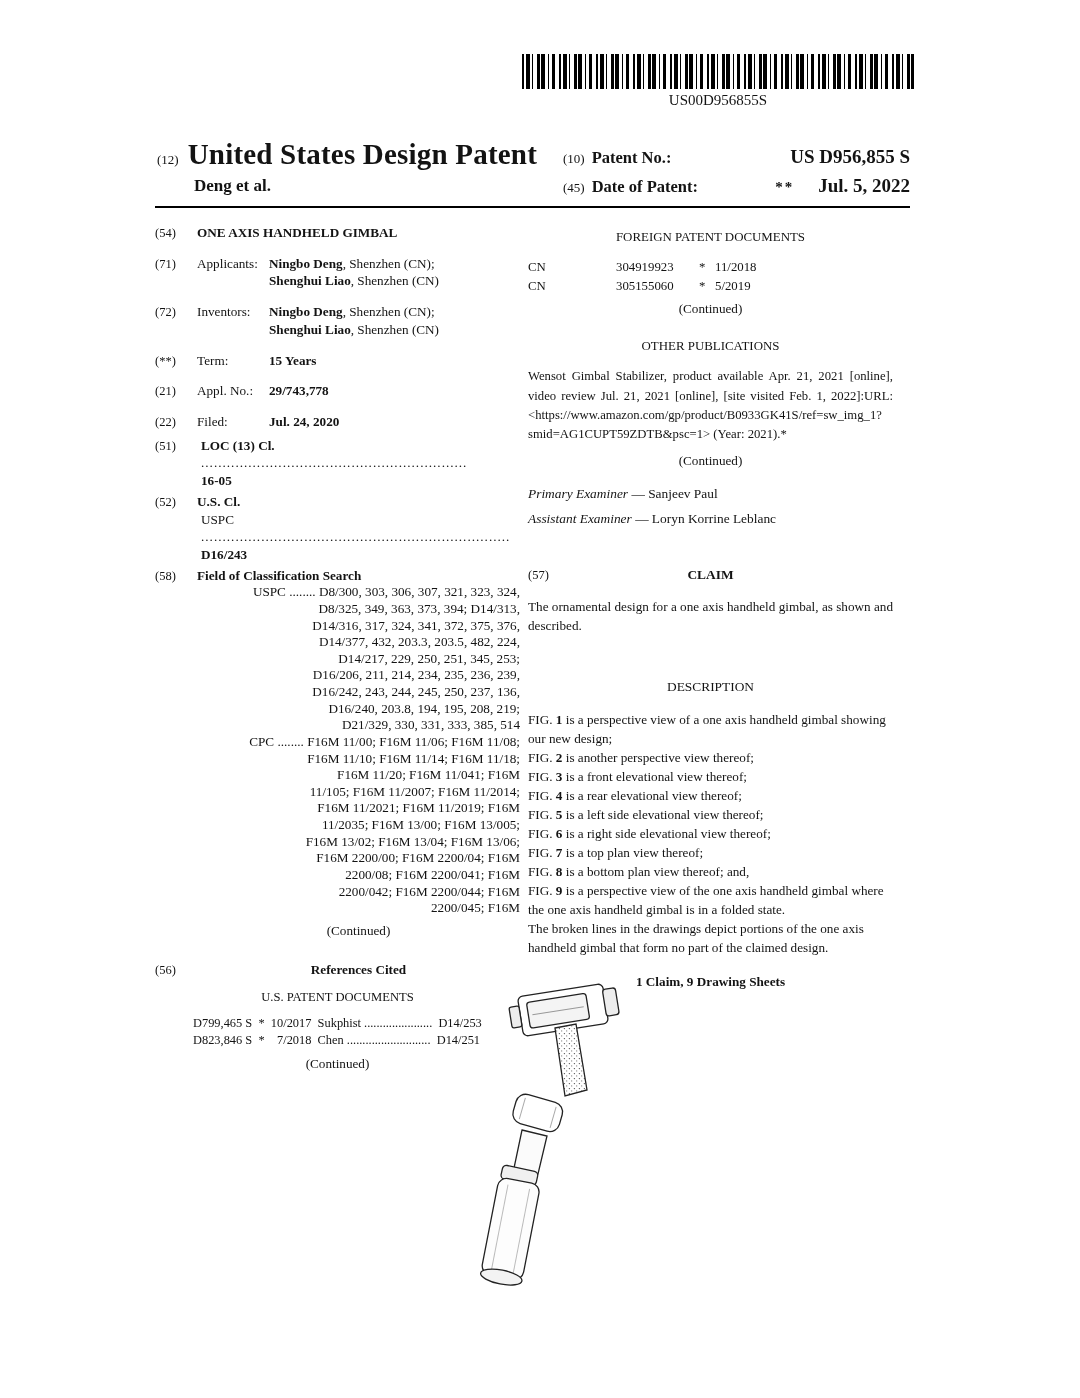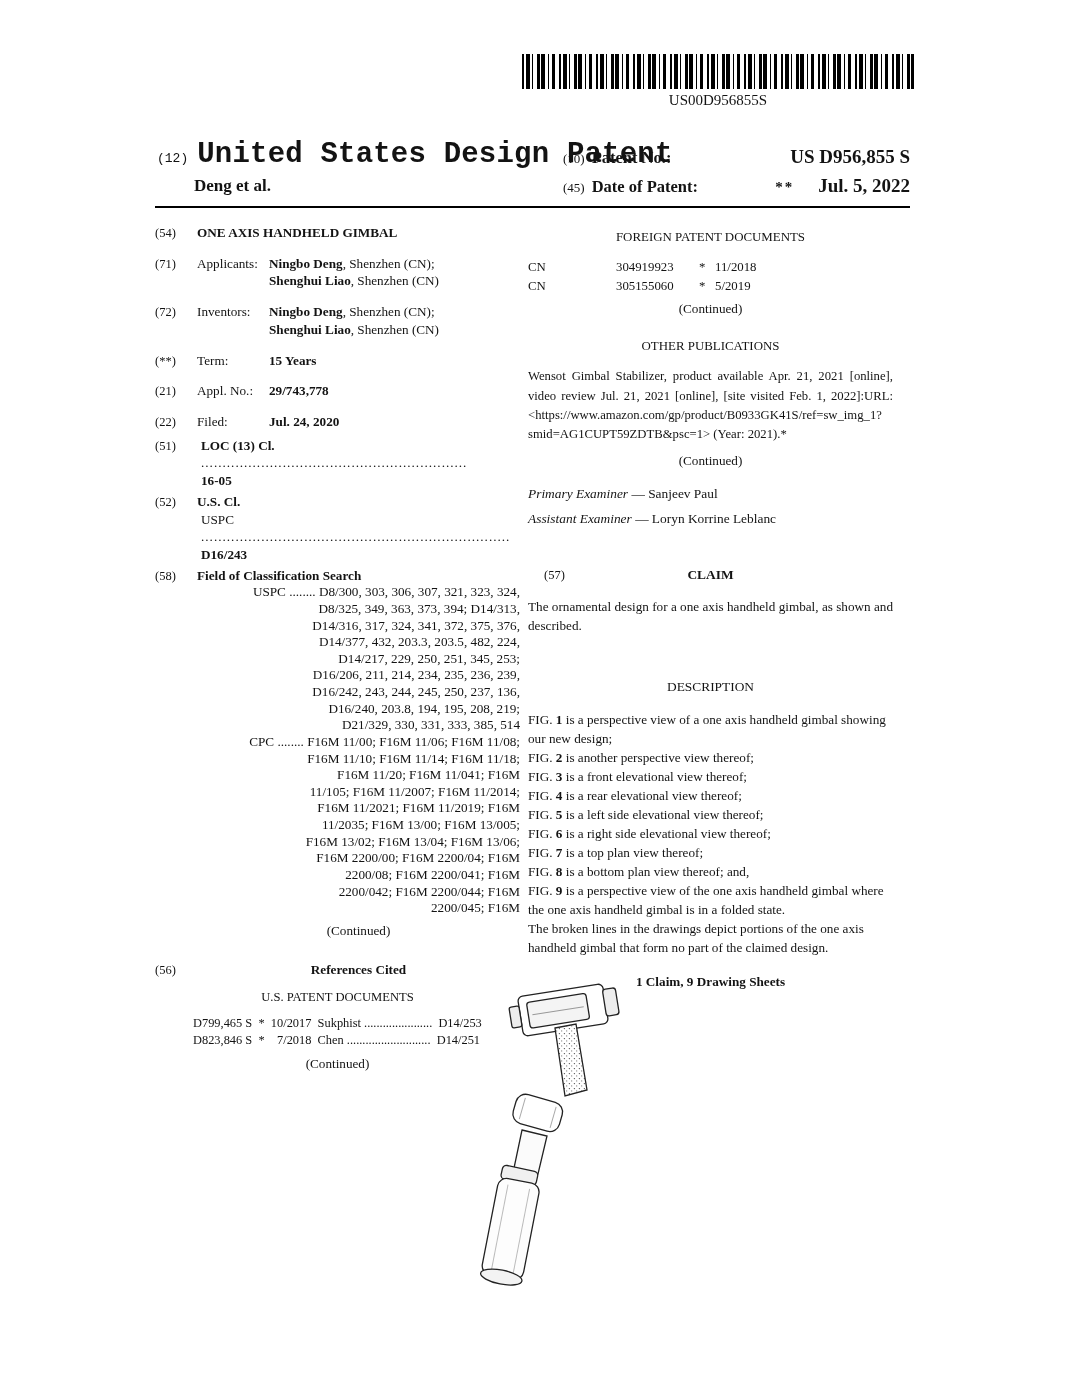--- a/index.html
+++ b/index.html
@@ -22,21 +22,21 @@
       #000 15px 18px, #fff 18px 19px,
       #000 19px 23px, #fff 23px 26px,
       #000 26px 27px, #fff 27px 30px,
       #000 30px 33px, #fff 33px 37px);
   }
   .barcode-text { position:absolute; left:522px; top:92px; width:392px; text-align:center; font-size:15px; }
 
   
   .code-num { font-size:13px; }
   .hdr-left { position:absolute; left:157px; top:138px; }
-  .hdr-title-row { display:flex; align-items:baseline; gap:9px;font-family:Liberation Mono, monospace; }
+  .hdr-title-row { display:flex; align-items:baseline; gap:9px; }
   .doc-title { font-size:29px; font-weight:bold; letter-spacing:.2px; }
   .hdr-authors { margin-left:37px; margin-top:5px; font-weight:bold; font-size:17px; }
 
   .hdr-right { position:absolute; left:563px; top:146px; width:347px; }
   .hr-row { display:flex; align-items:baseline; margin-bottom:7px; }
   .hr-label { font-weight:bold; font-size:16.5px; margin-left:7px; }
   .hr-value { font-weight:bold; font-size:19px; }
   .ml-auto { margin-left:auto; }
   .hr-stars { margin-left:auto; margin-right:24px; font-weight:bold; font-size:15px; letter-spacing:2px; }
 
@@ -74,21 +74,21 @@
   .f-row { display:flex; line-height:1.45; font-size:12.8px; }
   .fc { width:88px; } .fn { width:83px; } .fs { width:16px; }
   .pub {
     font-size:12.7px; text-align:justify; line-height:1.52;
     overflow-wrap:anywhere; margin-bottom:7px;
   }
   .mt18 { margin-top:20px; }
   .exam { margin-bottom:7px; font-size:13.4px; }
   .exam-first { margin-top:16px; }
   .claim-hdr { position:relative; text-align:center; font-weight:bold; margin-top:38px; font-size:13.4px; }
-  .n57 { position:absolute; left:16px; font-weight:normal; font-size:12.5px; top:1px; }
+  .n57 { position:absolute; left:0; font-weight:normal; font-size:12.5px; top:1px; }
   .body-text { margin-top:13px; text-align:justify; line-height:1.46; }
   .sec2 { margin-top:42px; margin-bottom:14px; font-weight:normal; font-size:13.4px; }
   .fig-line { line-height:1.44; }
   .sheets { text-align:center; font-weight:bold; margin-top:16px; }
 
   
   .figure { position:absolute; left:408px; top:972px; width:270px; height:330px; }
 </style>
 </head>
 <body>

